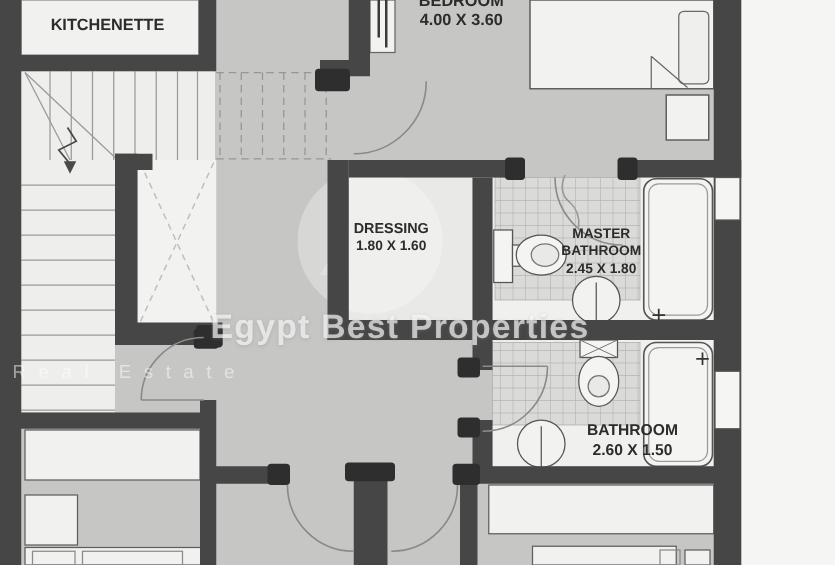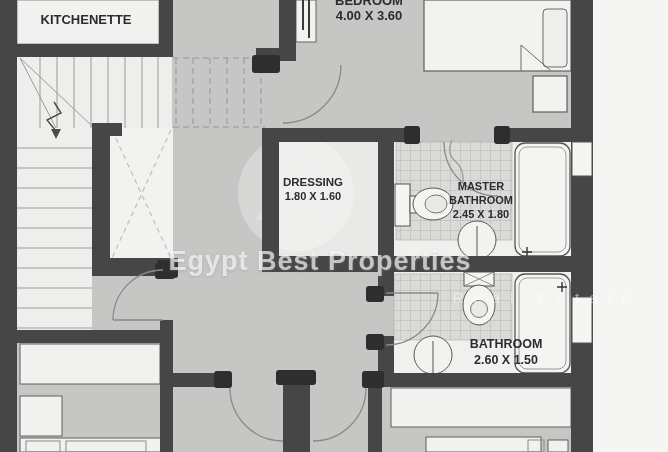--- a/index.html
+++ b/index.html
@@ -6,21 +6,21 @@
   #plan-wrap{position:relative;width:668px;height:452px;overflow:hidden;background:#f5f5f3;}
   #plan-svg{position:absolute;left:0;top:0;}
   .room-label{fill:#2c2c2c;font-weight:bold;text-anchor:middle;}
   .wm-title{
     position:absolute;left:0;top:246px;width:640px;text-align:center;
     font-size:27px;font-weight:bold;letter-spacing:1px;
     color:rgba(255,255,255,0.66);text-shadow:0 1px 3px rgba(130,130,130,0.35);
     pointer-events:none;white-space:nowrap;
   }
   .wm-sub{
-    position:absolute;left:0;top:289px;width:640px;text-align:right;
+    position:absolute;left:0;top:289px;width:640px;text-align:left;
     font-size:15px;letter-spacing:10px;text-indent:10px;
     color:rgba(255,255,255,0.5);pointer-events:none;white-space:nowrap;
   }
 </style>
 </head>
 <body>
 
 <div id="plan-wrap">
 <svg id="plan-svg" width="668" height="452" viewBox="0 0 668 452">
   <defs>

